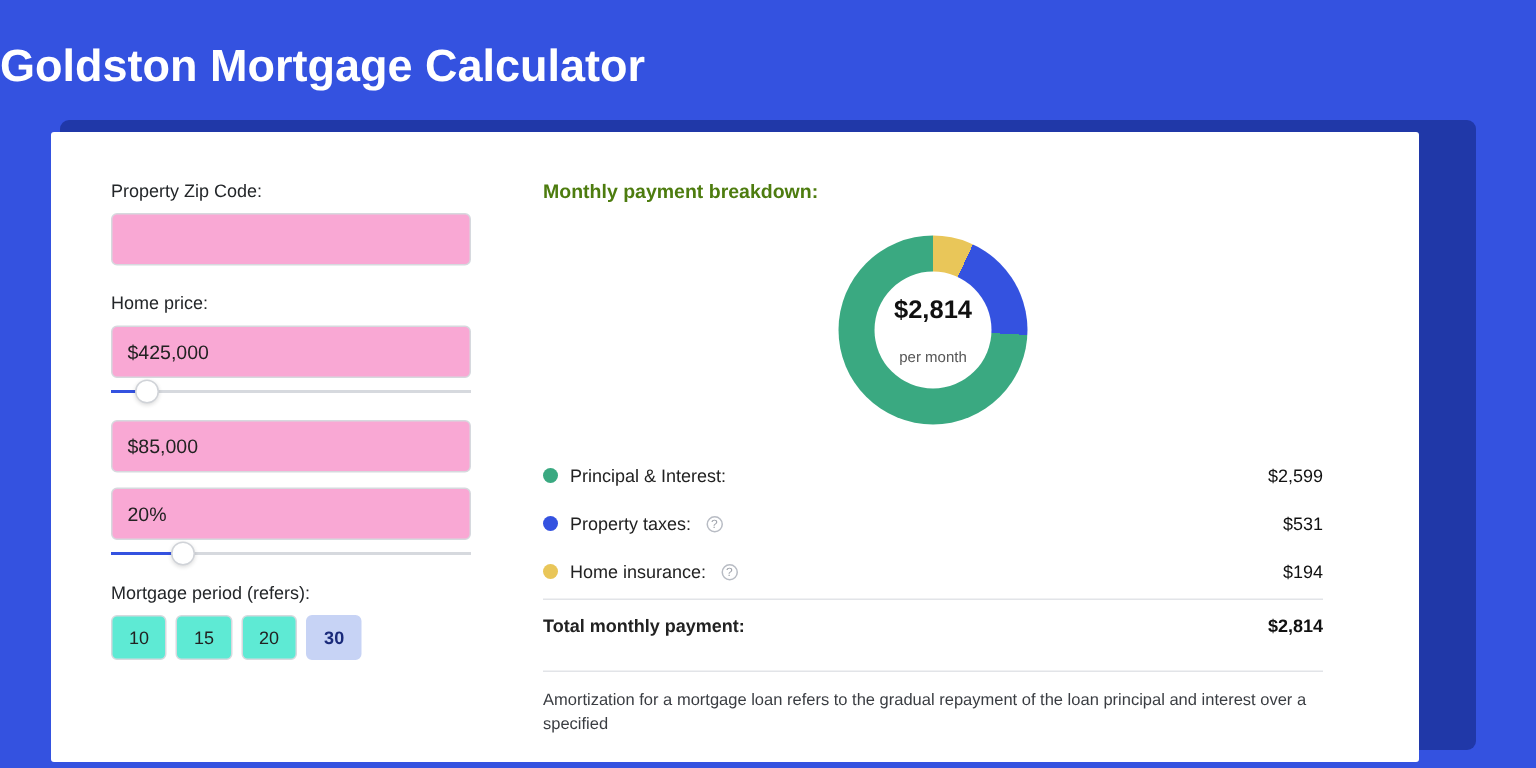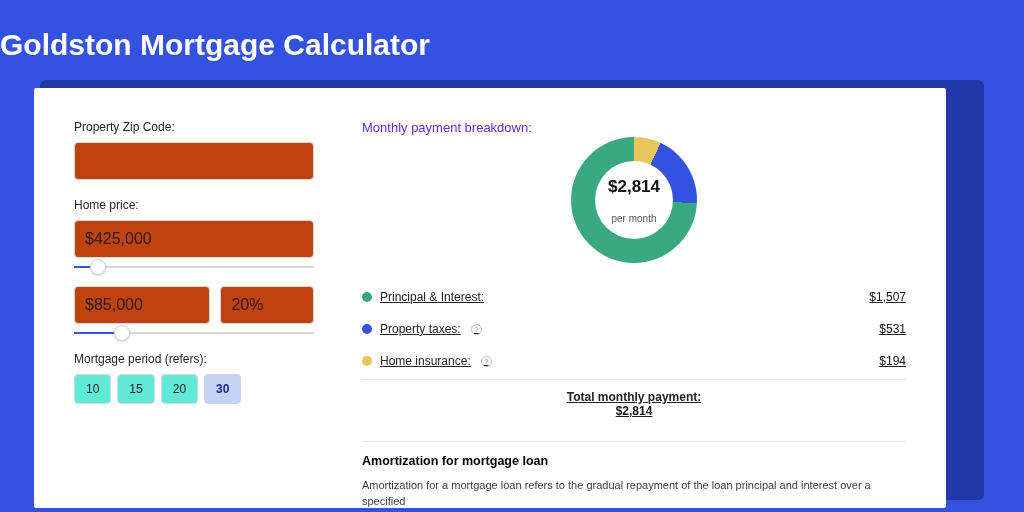--- a/index.html
+++ b/index.html
@@ -20,21 +20,21 @@
   .card-shadow {
     background: #2038a8;
     margin: 0 40px;
     padding: 0 10px 0 0;
     border-radius: 6px;
   }
   .card {
     background: #fff;
     margin: 0 10px 0 0;
     border-radius: 2px;
-    padding: 32px 40px 0 40px;
+    padding: 32px 64px 0 40px;
     display: flex;
     gap: 48px;
     height: 420px;
     overflow: hidden;
     position: relative;
     left: -6px;
     top: 8px;
     width: 912px;
   }
   .left {
@@ -48,23 +48,23 @@
     font-size: 12px;
     color: #232629;
     margin-bottom: 8px;
     display: block;
   }
   .text-input {
     width: 100%;
     border: 1px solid #d6d9de;
     border-radius: 4px;
     padding: 9px 10px;
-    font-size: 16px;
+    font-size: 13px;
     color: #222;
-    background: #c2410c;
+    background: #f9a8d4;
     outline: none;
   }
   .field-block { margin-bottom: 18px; }
   .slider-track {
     position: relative;
     height: 2px;
     background: #d6d9de;
     margin-top: 8px;
   }
   .slider-fill {
@@ -77,44 +77,44 @@
     position: absolute;
     top: -7px;
     width: 16px;
     height: 16px;
     background: #fff;
     border: 1px solid #d0d3d8;
     border-radius: 50%;
     box-shadow: 0 1px 3px rgba(0,0,0,0.15);
     transform: translateX(-50%);
   }
-  .dp-row { display: flex; gap: 10px; }
+  .dp-row { display: flex; gap: 10px; flex-direction: column; }
   .dp-row .text-input:first-child { flex: 1.6; }
   .dp-row .text-input:last-child { flex: 1; }
   .period-row { display: flex; gap: 6px; }
   .period-btn {
     border: 1px solid #d6d9de;
     background: #5eead4;
     color: #222;
     font-size: 12px;
     padding: 7px 11px;
     border-radius: 4px;
     cursor: pointer;
   }
   .period-btn.active {
     background: #c7d3f5;
     border-color: #c7d3f5;
     color: #1a2a7a;
     font-weight: 600;
   }
   .right-title {
     font-size: 13px;
-    font-weight: 400;
-    margin-bottom: 2px;
-    color: #6d28d9;
+    font-weight: 700;
+    margin-bottom: 22px;
+    color: #4d7c0f;
   }
   .donut-wrap {
     display: flex;
     justify-content: center;
     margin-bottom: 18px;
   }
   .donut {
     position: relative;
     width: 126px;
     height: 126px;
@@ -127,36 +127,34 @@
     border-radius: 50%;
     display: flex;
     flex-direction: column;
     align-items: center;
     justify-content: center;
   }
   .donut-amount { font-size: 17px; font-weight: 700; color: #111; }
   .donut-sub { font-size: 10px; color: #555; margin-top: 16px; }
   .legend-row {
     display: flex;
-    align-items: center;
+    align-items: flex-end;
     justify-content: space-between;
     padding: 9px 0;
     font-size: 12px;
     color: #222;
-    text-decoration: underline;
   }
   .legend-left { display: flex; align-items: center; gap: 8px; }
   .dot { width: 10px; height: 10px; border-radius: 50%; display: inline-block; }
   .legend-value { font-size: 12px; color: #111; }
   .legend-total {
     border-top: 1px solid #e2e4e8;
     margin-top: 2px;
     padding-top: 10px;
     font-weight: 700;
-    flex-direction: column;
   }
   .hr { border: none; border-top: 1px solid #e2e4e8; margin: 14px 0 12px 0; }
   .info-icon {
     width: 11px; height: 11px;
     border: 1px solid #b8bcc4;
     border-radius: 50%;
     display: inline-flex;
     align-items: center;
     justify-content: center;
     font-size: 8px;
@@ -224,21 +222,21 @@
             <div class="donut-sub">per month</div>
           </div>
         </div>
       </div>
 
       <div class="legend-row">
         <div class="legend-left">
           <span class="dot" style="background:#3aa981"></span>
           <span>Principal &amp; Interest:</span>
         </div>
-        <span class="legend-value">$1,507</span>
+        <span class="legend-value">$2,599</span>
       </div>
 
       <div class="legend-row">
         <div class="legend-left">
           <span class="dot" style="background:#3452e0"></span>
           <span>Property taxes:</span>
           <span class="info-icon">?</span>
         </div>
         <span class="legend-value">$531</span>
       </div>
@@ -252,18 +250,17 @@
         <span class="legend-value">$194</span>
       </div>
 
       <div class="legend-row legend-total">
         <span>Total monthly payment:</span>
         <span class="legend-value">$2,814</span>
       </div>
 
       <hr class="hr">
 
-      <div class="amort-title">Amortization for mortgage loan</div>
       <div class="amort-text">Amortization for a mortgage loan refers to the gradual repayment of the loan principal and interest over a specified</div>
     </div>
 
   </div>
 </div>
 
 </body></html>

